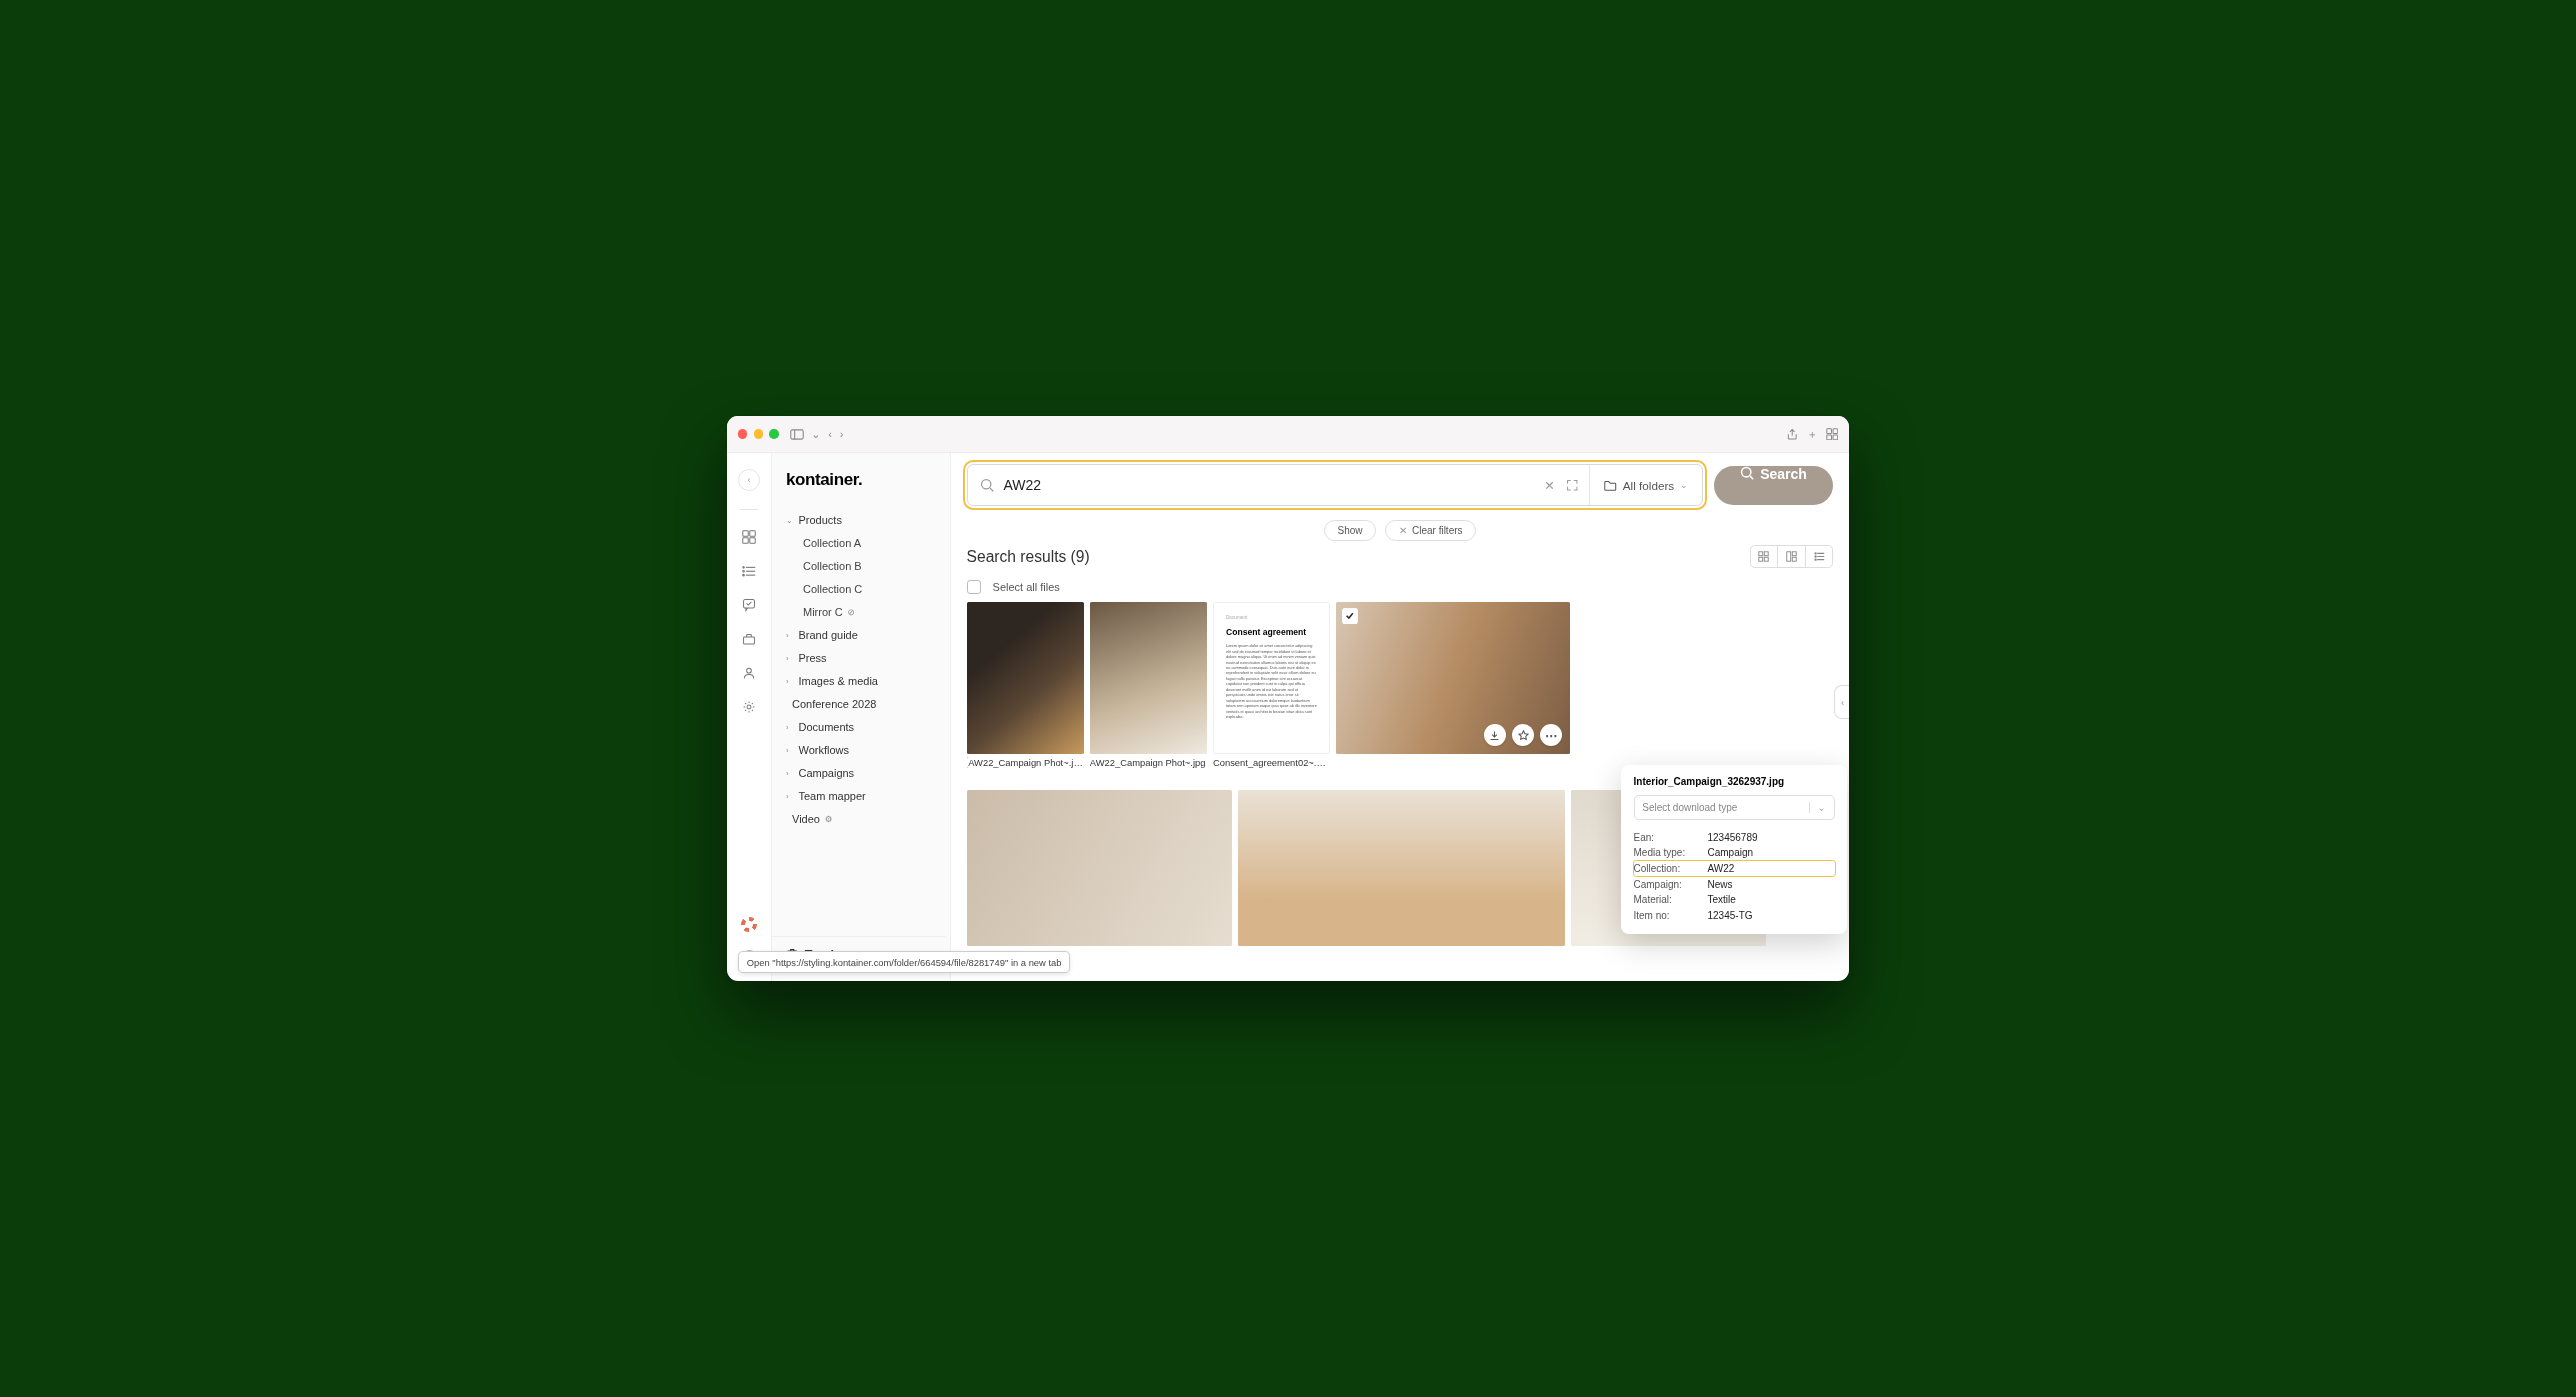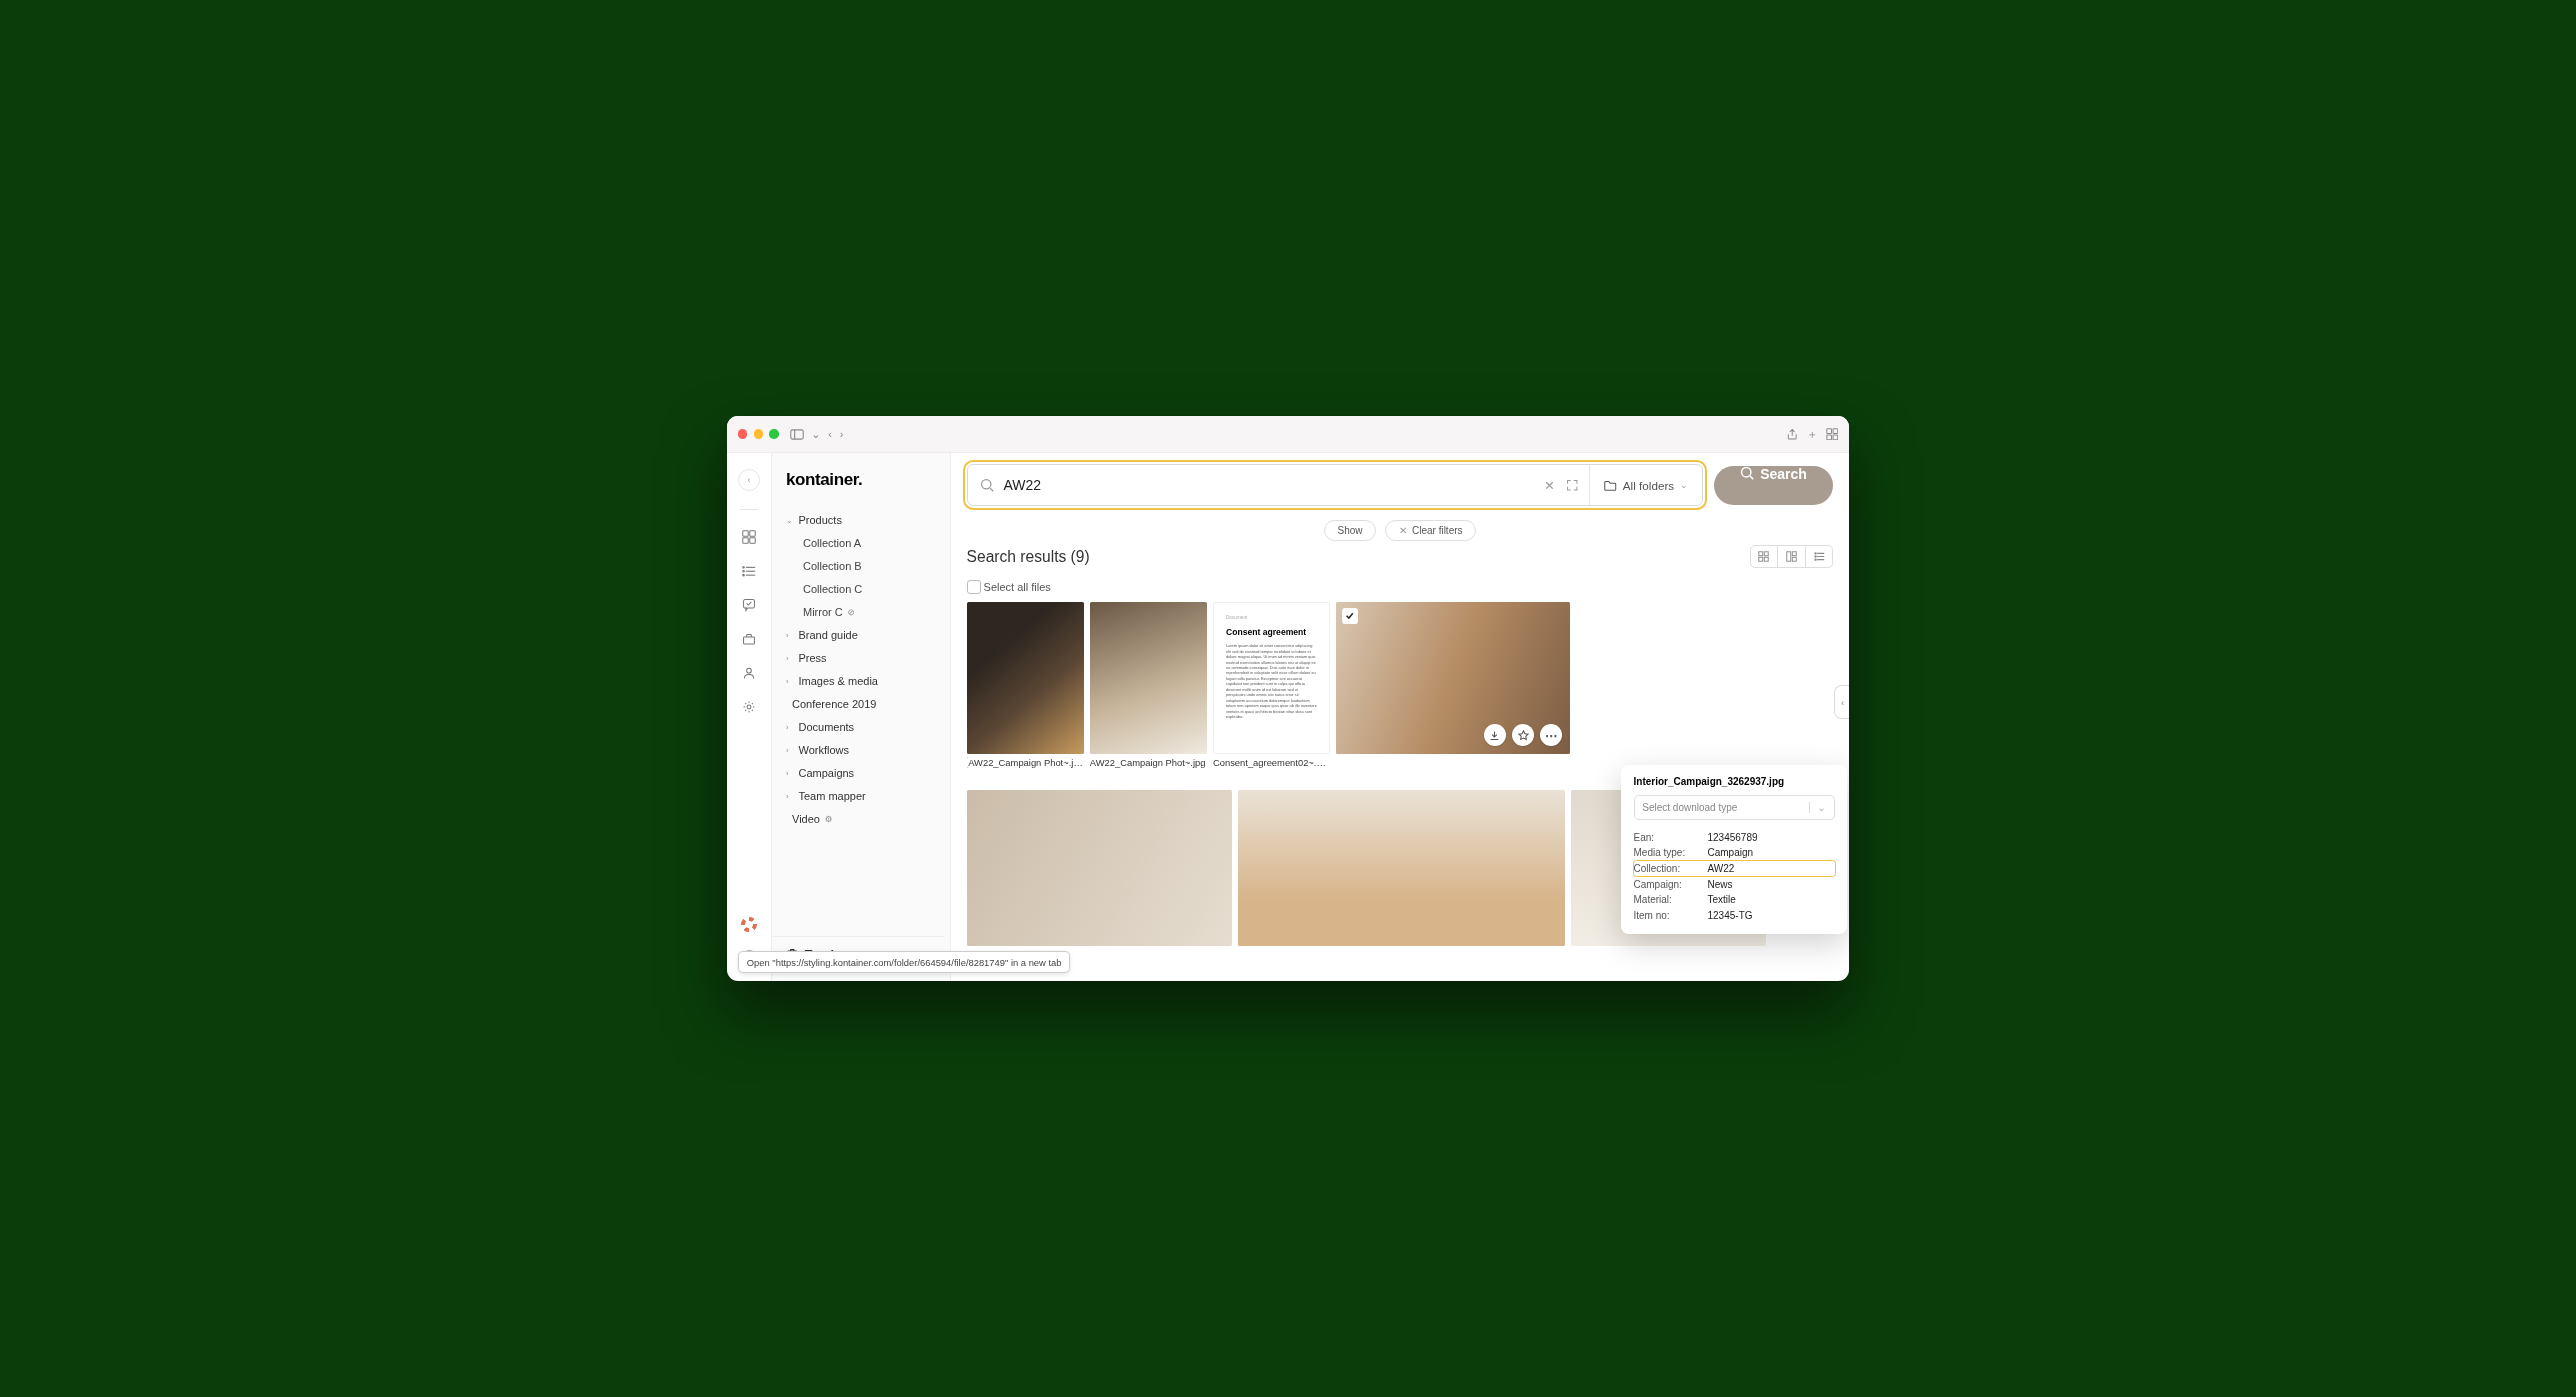--- a/index.html
+++ b/index.html
@@ -38,21 +38,21 @@
   .search-controls{display:flex;align-items:center;gap:11px;padding-right:11px;color:#999}
   .search-scope{display:flex;align-items:center;gap:6.2px;padding:0 14px;border-left:0.8px solid #e5e5e5;color:#555;font-size:11.7px;cursor:pointer}
   .search-btn{background:#a89c90;color:#fff;border:none;border-radius:778px;height:39px;padding:0 26.5px;font-size:14px;font-weight:600;display:flex;align-items:flex-start;gap:6.2px;cursor:pointer}
   .pills{display:flex;justify-content:center;gap:9.4px;margin-bottom:4.7px}
   .pill{border:0.8px solid #ddd;border-radius:778px;padding:3.9px 12.5px;font-size:10px;color:#555;display:flex;align-items:center;gap:4.7px;cursor:pointer}
   .results-head{display:flex;align-items:center;justify-content:space-between;margin-bottom:7.8px}
   .results-title{font-size:15.6px;color:#333}
   .view-toggle{display:flex;border:0.8px solid #ddd;border-radius:4.7px;overflow:hidden}
   .view-toggle span{padding:4.7px 7.8px;border-left:0.8px solid #ddd;color:#888;font-size:11px;cursor:pointer}
   .view-toggle span:first-child{border-left:none}
-  .sel-row{display:flex;align-items:center;gap:3px;margin:4.7px 0 7.8px 0;color:#555;font-size:11px}
+  .sel-row{display:flex;align-items:center;gap:12px;margin:4.7px 0 7.8px 0;color:#555;font-size:11px}
   .chk{width:14px;height:14px;border:1.2px solid #bbb;border-radius:3.1px;display:inline-block}
   .grid{display:grid;grid-template-columns:repeat(auto-fill,117px);gap:6.2px 6.2px;align-content:start;overflow:auto;padding-bottom:7.8px}
   .tile{width:117px}
   .thumb{width:117px;height:152px;border-radius:1.6px;background:#d9cfc3;position:relative;overflow:hidden}
   .tile .fname{font-size:9.4px;color:#333;margin-top:3.1px;white-space:nowrap;overflow:hidden;text-overflow:ellipsis}
   .tile.wide {width:234px}
   .tile.wide .thumb{width:234px}
   .doc-thumb{background:#fff;border:0.8px solid #eee;padding:12px;font-size:3.9px;color:#555;line-height:1.4}
   .doc-thumb h4{font-size:8.6px;color:#000;margin:4.7px 0}
   .checked{position:absolute;top:6.2px;left:6.2px;width:15.6px;height:15.6px;border-radius:3.1px;background:#fff;display:flex;align-items:center;justify-content:center}
@@ -209,21 +209,21 @@
           </div>
           <div class="tree-item">
             <span class="chev">›</span>
             <span>Press</span>
           </div>
           <div class="tree-item">
             <span class="chev">›</span>
             <span>Images &amp; media</span>
           </div>
           <div class="tree-item noarrow">
-            <span>Conference 2019</span>
+            <span>Conference 2028</span>
           </div>
           <div class="tree-item">
             <span class="chev">›</span>
             <span>Documents</span>
           </div>
           <div class="tree-item">
             <span class="chev">›</span>
             <span>Workflows</span>
           </div>
           <div class="tree-item">

